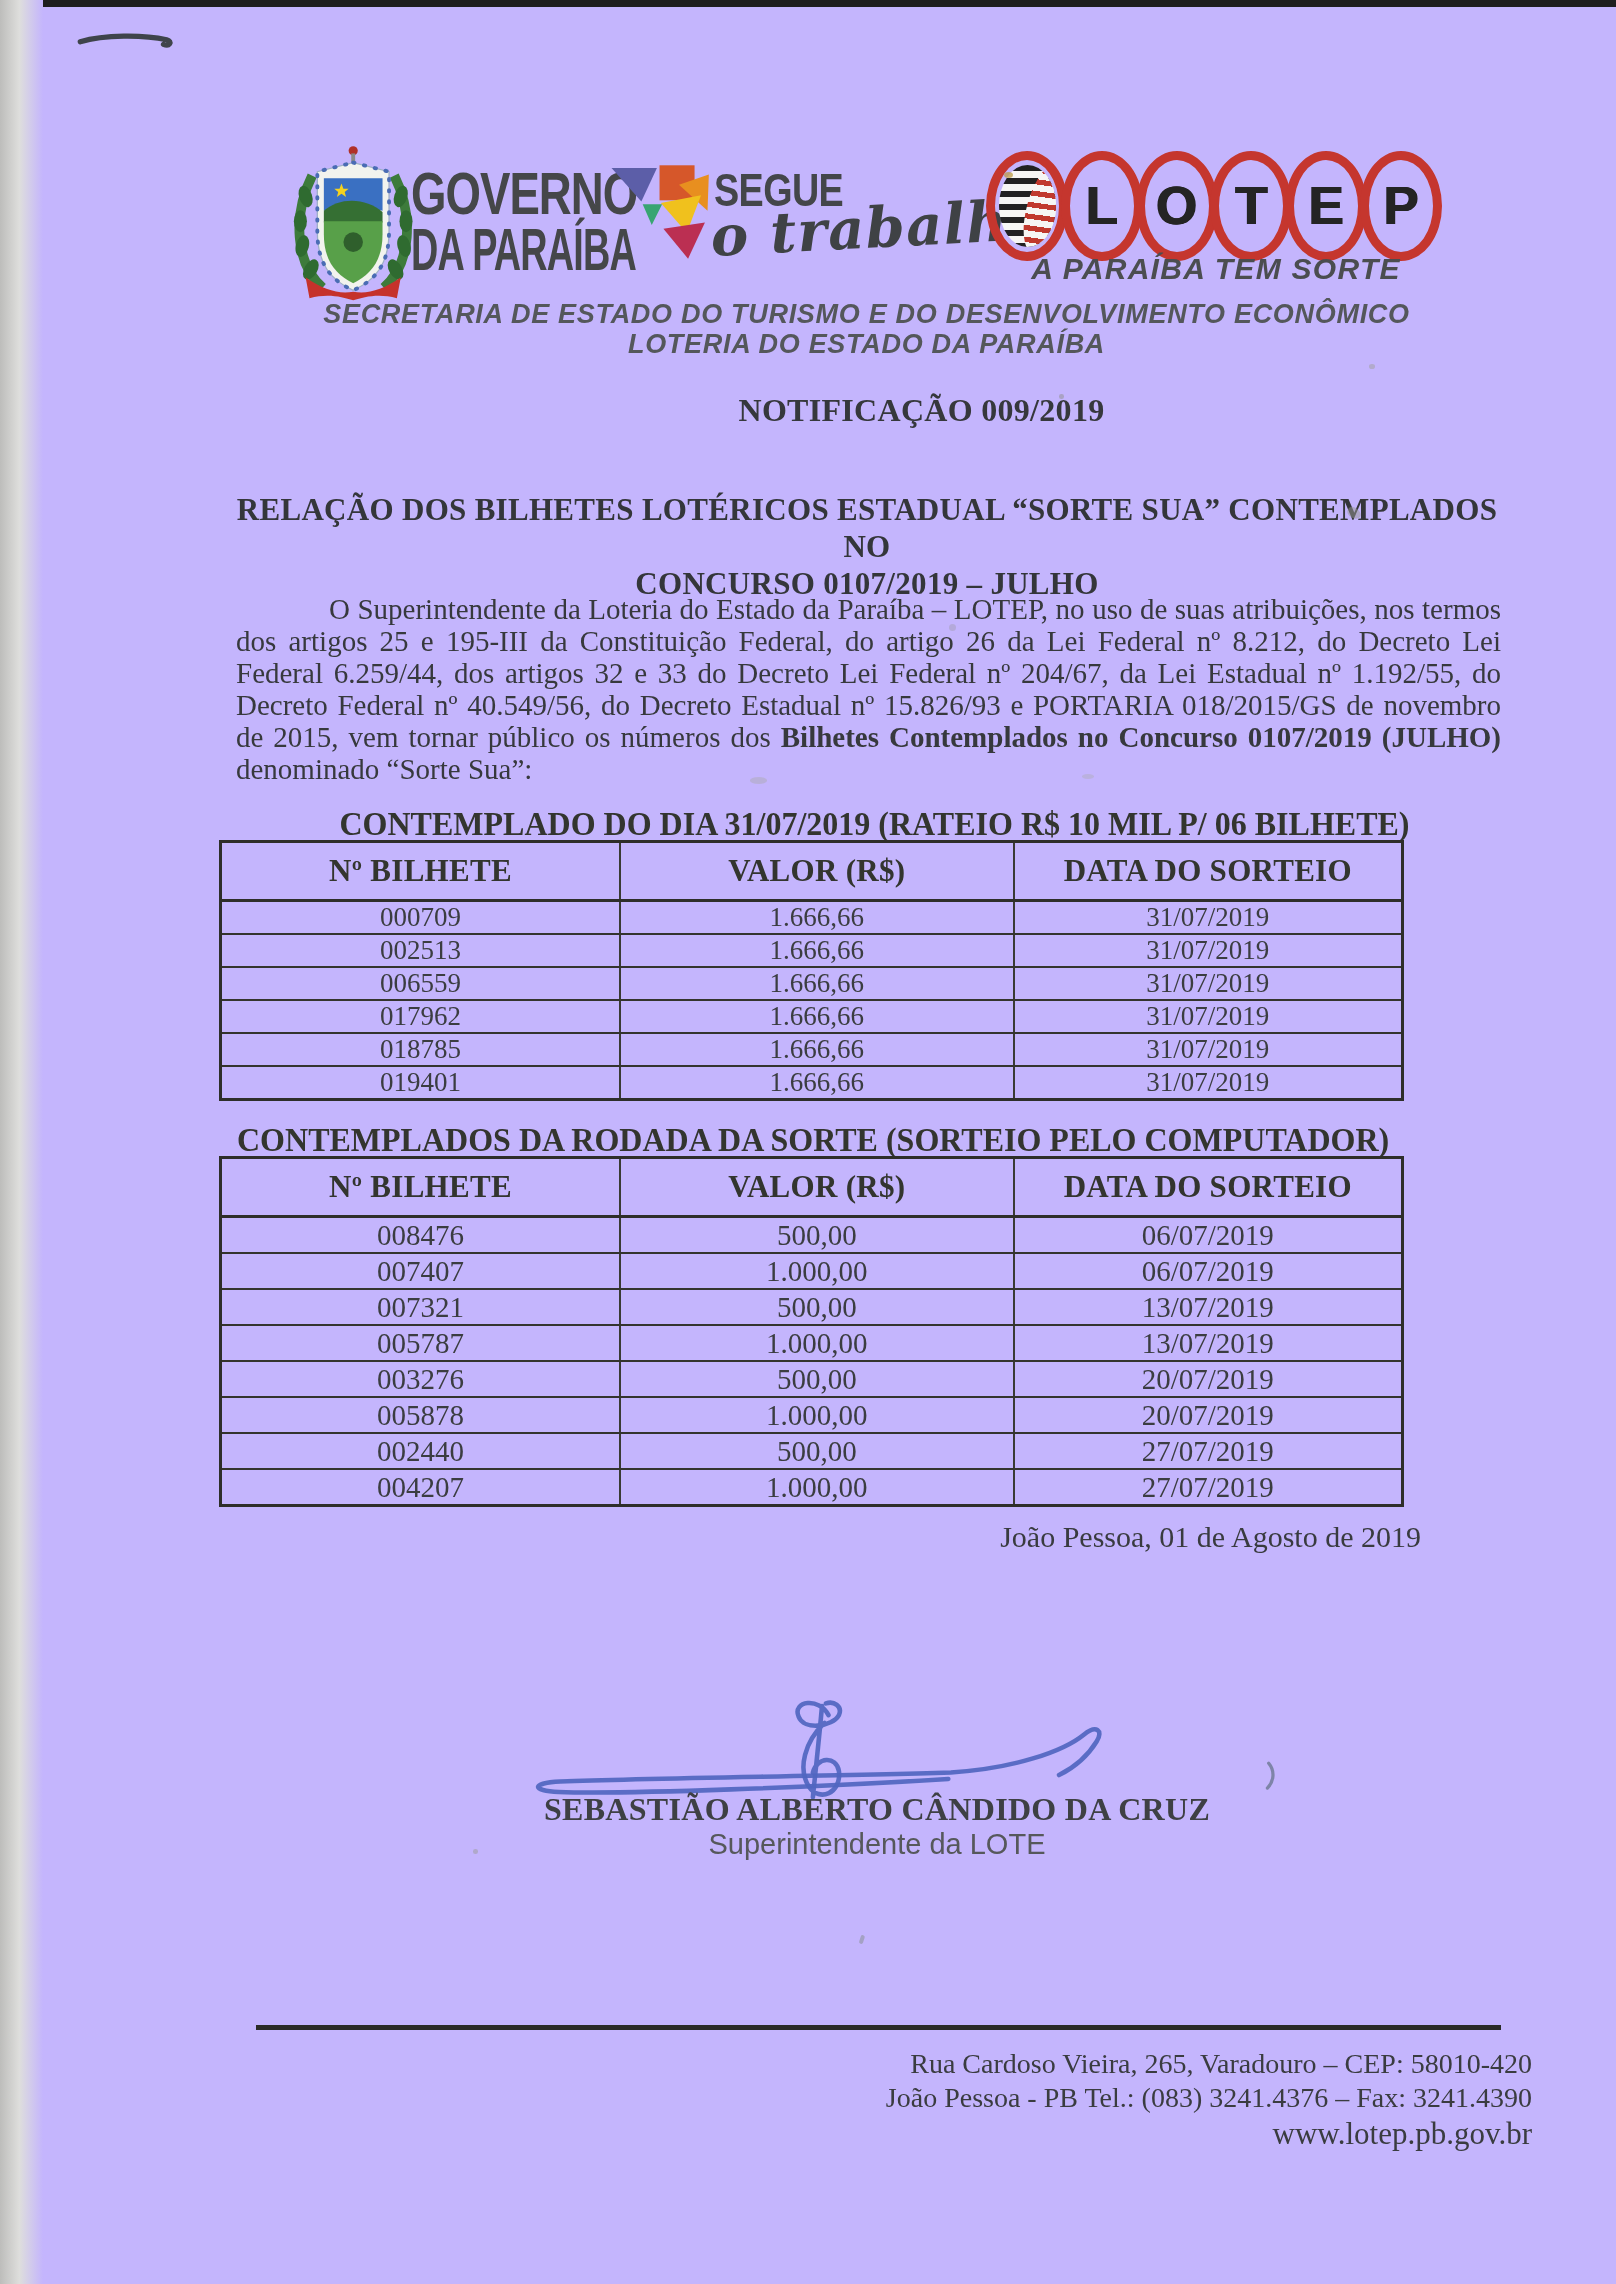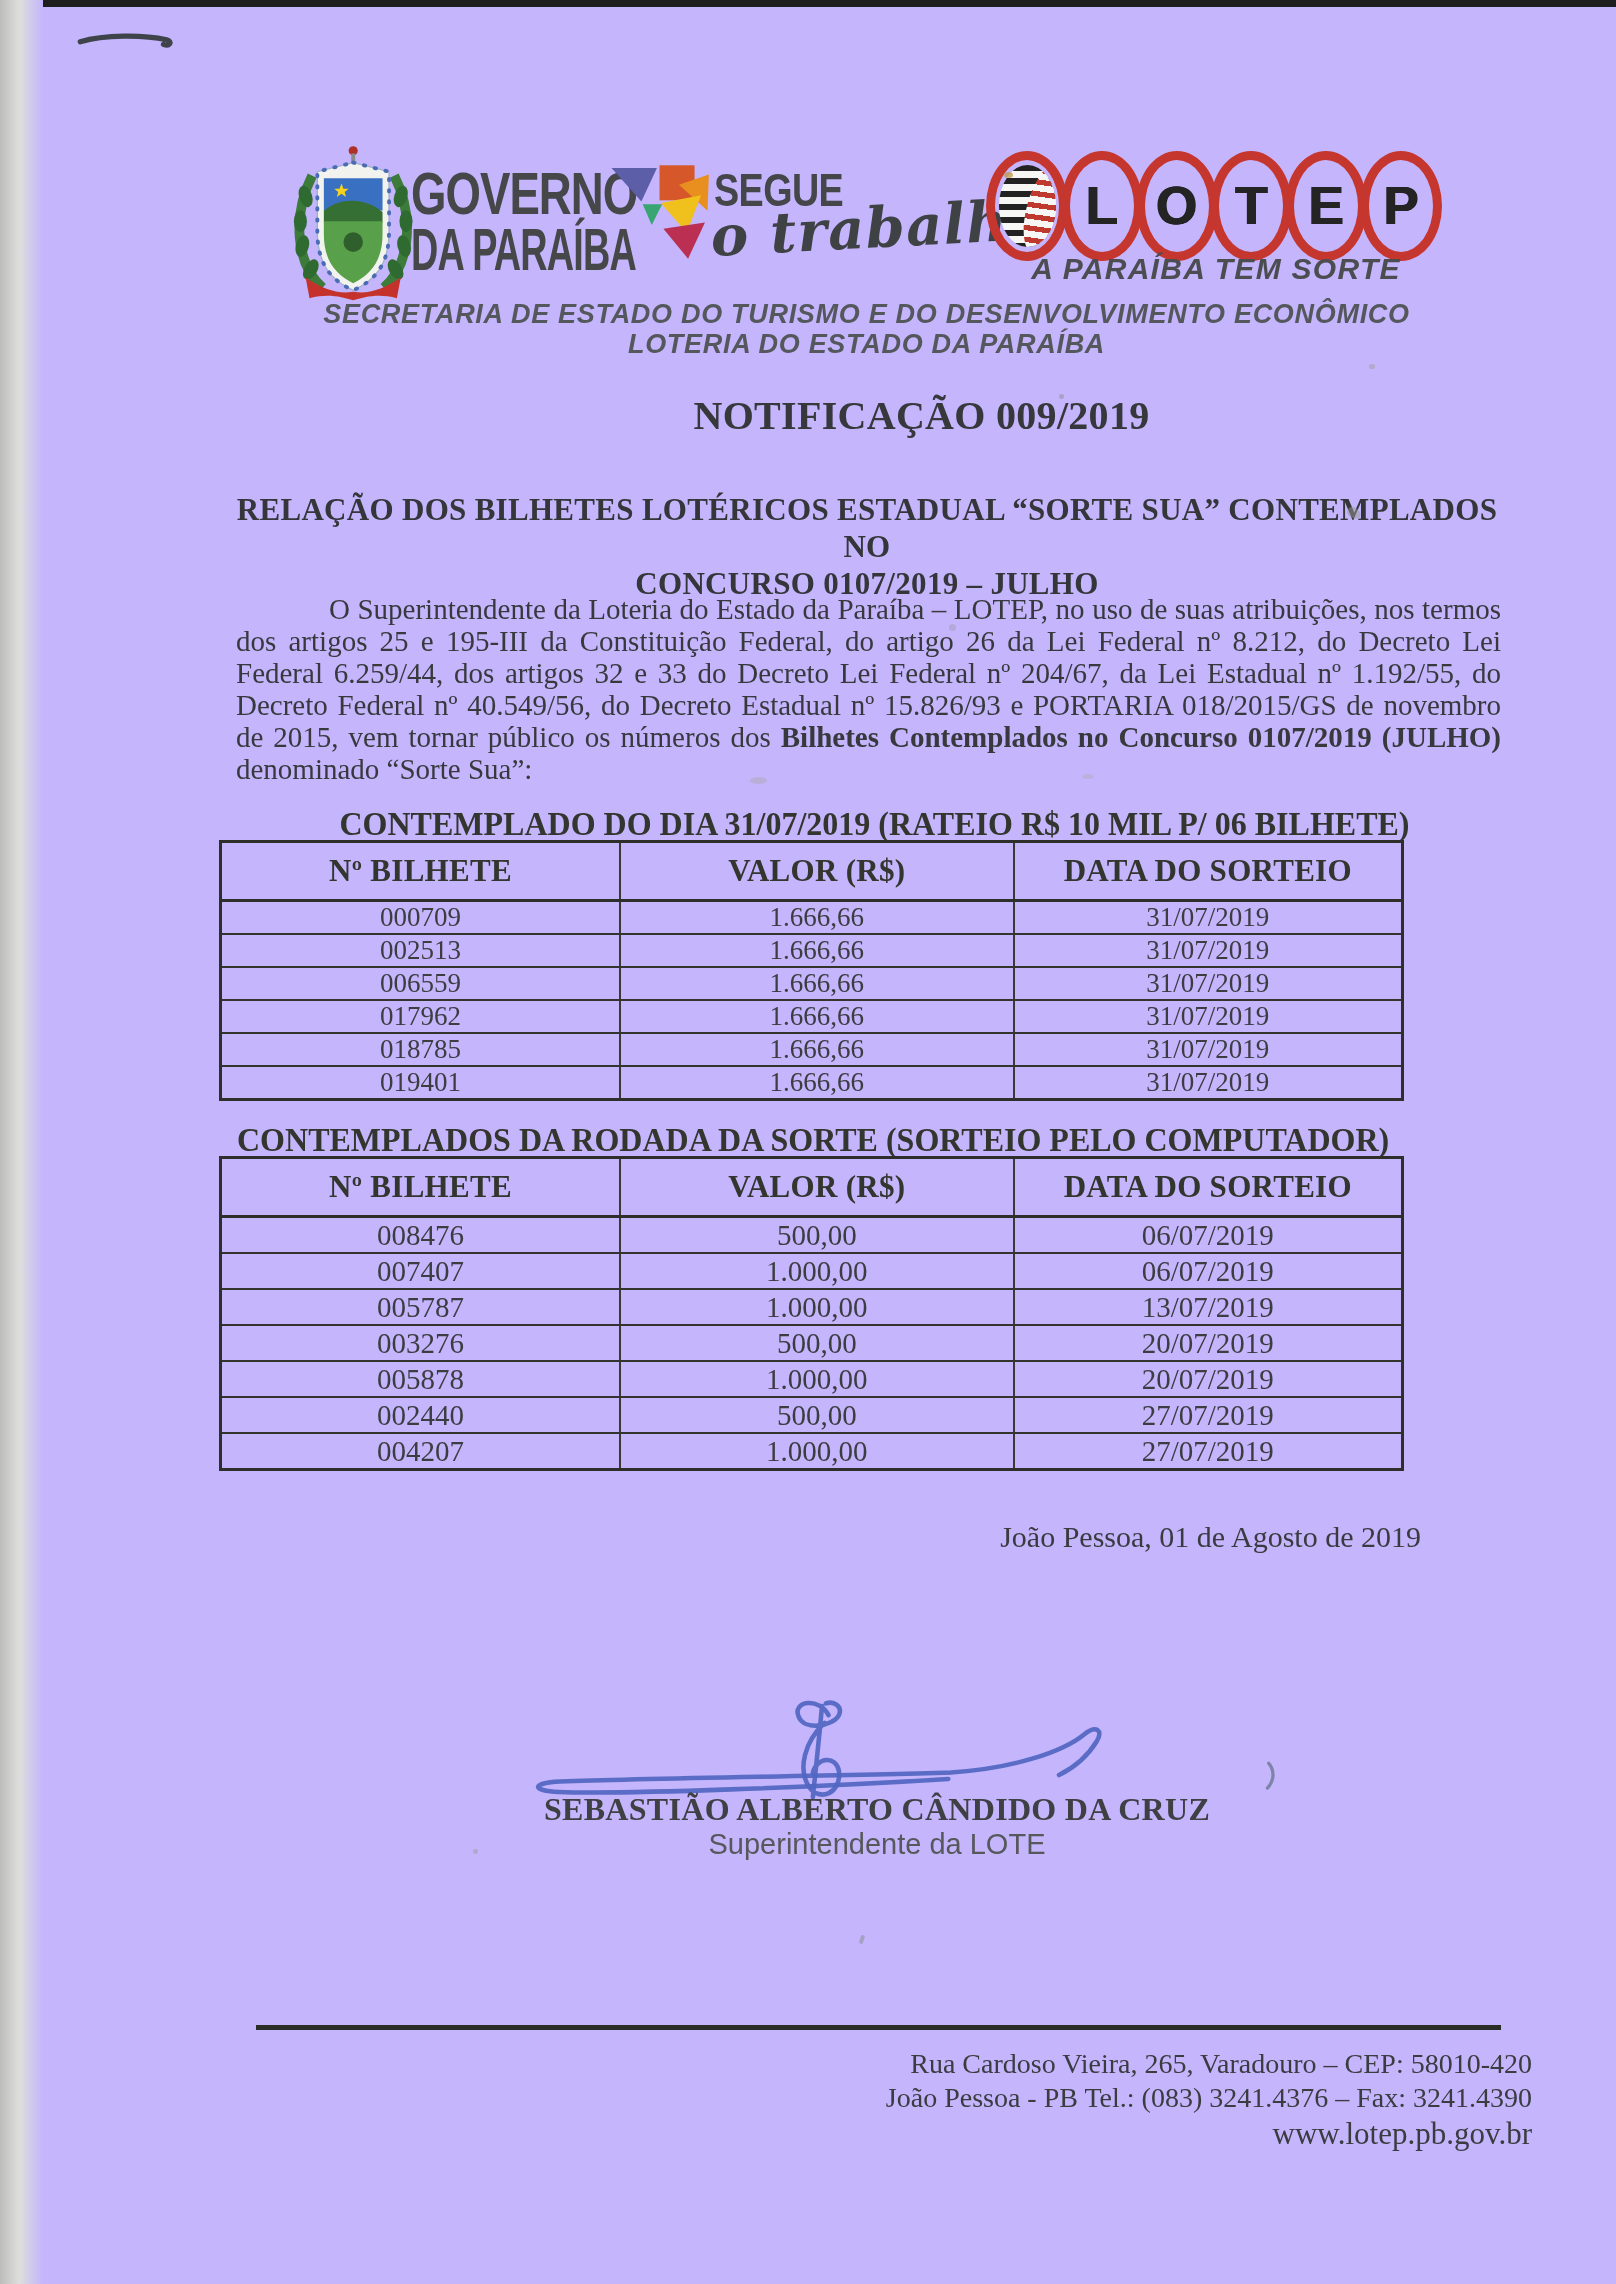--- a/index.html
+++ b/index.html
@@ -37,21 +37,21 @@
   .lotep-tagline { position:absolute; left:986px; top:252px; width:460px; text-align:center;
     font-family:"Liberation Sans",sans-serif; font-style:italic; font-weight:bold; font-size:30px;
     color:#4b4d50; letter-spacing:1.3px; }
   .dept { position:absolute; left:156px; width:1421px; text-align:center;
     font-family:"Liberation Sans",sans-serif; font-style:italic; font-weight:bold;
     color:#54575b; letter-spacing:0.7px; }
   .dept1 { top:299px; font-size:27px; }
   .dept2 { top:329px; font-size:27px; }
   
   .notif { position:absolute; left:226px; top:392px; width:1391px; text-align:center;
-    font-weight:bold; font-size:40px; color:#36383c; letter-spacing:0.3px; }
+    font-weight:bold; font-size:32px; color:#36383c; letter-spacing:0.3px; }
   .subject { position:absolute; left:215px; top:491px; width:1304px; text-align:center;
     font-weight:bold; font-size:31px; line-height:37px; color:#34363a; letter-spacing:0.3px; }
   .bodytext { position:absolute; left:236px; top:564px; width:1265px;
     font-size:29px; line-height:32px; text-align:justify; text-indent:93px; color:#37393d; }
   .caption-center { position:absolute; left:219px; top:806px; width:1311px; text-align:center;
     font-weight:bold; font-size:33px; color:#33352f; transform:scaleX(.97); transform-origin:center top; }
   .caption-left { position:absolute; left:237px; top:1122px; font-weight:bold; font-size:33px;
     color:#33352f; transform:scaleX(.97); transform-origin:left top; white-space:nowrap; }
   
   .tblwrap1 { position:absolute; left:219px; top:840px; width:1185px; }
@@ -234,20 +234,25 @@
           <td>008476</td>
           <td>500,00</td>
           <td>06/07/2019</td>
         </tr>
         <tr>
           <td>007407</td>
           <td>1.000,00</td>
           <td>06/07/2019</td>
         </tr>
         <tr>
+          <td>007321</td>
+          <td>500,00</td>
+          <td>13/07/2019</td>
+        </tr>
+        <tr>
           <td>005787</td>
           <td>1.000,00</td>
           <td>13/07/2019</td>
         </tr>
         <tr>
           <td>003276</td>
           <td>500,00</td>
           <td>20/07/2019</td>
         </tr>
         <tr>

